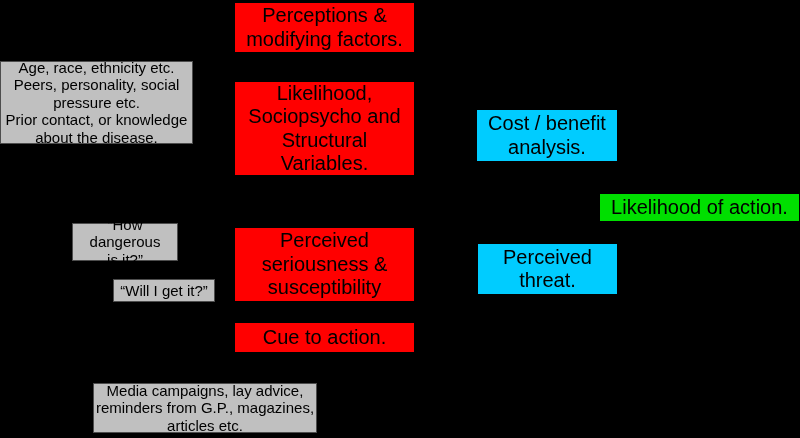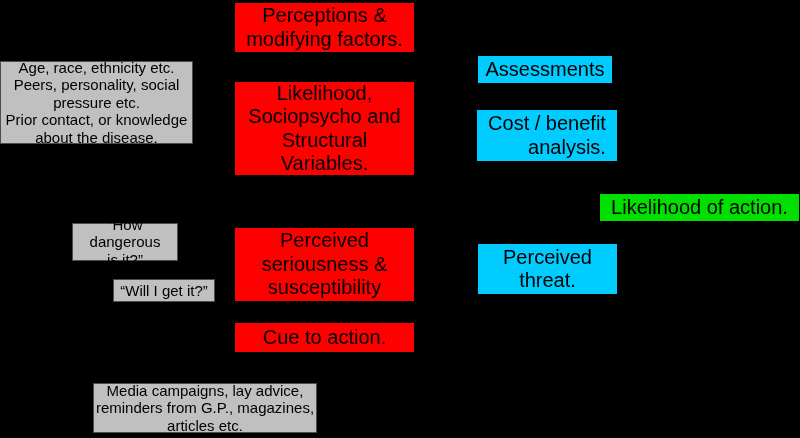--- a/index.html
+++ b/index.html
@@ -35,21 +35,21 @@
     line-height: 1.16;
     border: 1px solid #4d4d4d;
   }
   
   #perceptions   { left: 234px; top: 2px;   width: 181px; height: 51px; }
   #demographic   { left: 234px; top: 81px;  width: 181px; height: 95px; }
   #seriousness   { left: 234px; top: 227px; width: 181px; height: 75px; }
   #cue           { left: 234px; top: 322px; width: 181px; height: 31px; }
   
   #assessments   { left: 477px; top: 55px;  width: 136px; height: 29px; }
-  #costbenefit   { left: 476px; top: 109px; width: 142px; height: 53px; text-align: right; }
+  #costbenefit   { left: 476px; top: 109px; width: 142px; height: 53px; }
   #threat        { left: 477px; top: 243px; width: 141px; height: 52px; }
   
   #likelihood    { left: 599px; top: 193px; width: 201px; height: 29px; }
   
   #note-age      { left: 0px;   top: 61px;  width: 193px; height: 83px; }
   #note-danger   { left: 72px;  top: 223px; width: 106px; height: 38px; }
   #note-willget  { left: 113px; top: 279px; width: 102px; height: 23px; }
   #note-media    { left: 93px;  top: 383px; width: 224px; height: 50px; }
 </style>
 </head>
@@ -64,21 +64,20 @@
 Sociopsycho and
 Structural
 Variables.</div>
 
   <div class="node big" id="seriousness" style="background: rgb(255, 0, 0);">Perceived
 seriousness &amp;
 susceptibility</div>
 
   <div class="node big" id="cue" style="background: rgb(255, 0, 0);">Cue to action.</div>
 
-  <div class="node big" id="assessments" style="background: rgb(0, 204, 255);">Assessments</div>
 
   <div class="node big" id="costbenefit" style="background: rgb(0, 204, 255);">Cost / benefit
 analysis.</div>
 
   <div class="node big" id="threat" style="background: rgb(0, 204, 255);">Perceived
 threat.</div>
 
   <div class="node big" id="likelihood" style="background: rgb(0, 223, 0);">Likelihood of action.</div>
 
   <div class="node small" id="note-age" style="background: rgb(192, 192, 192);">Age, race, ethnicity etc.

